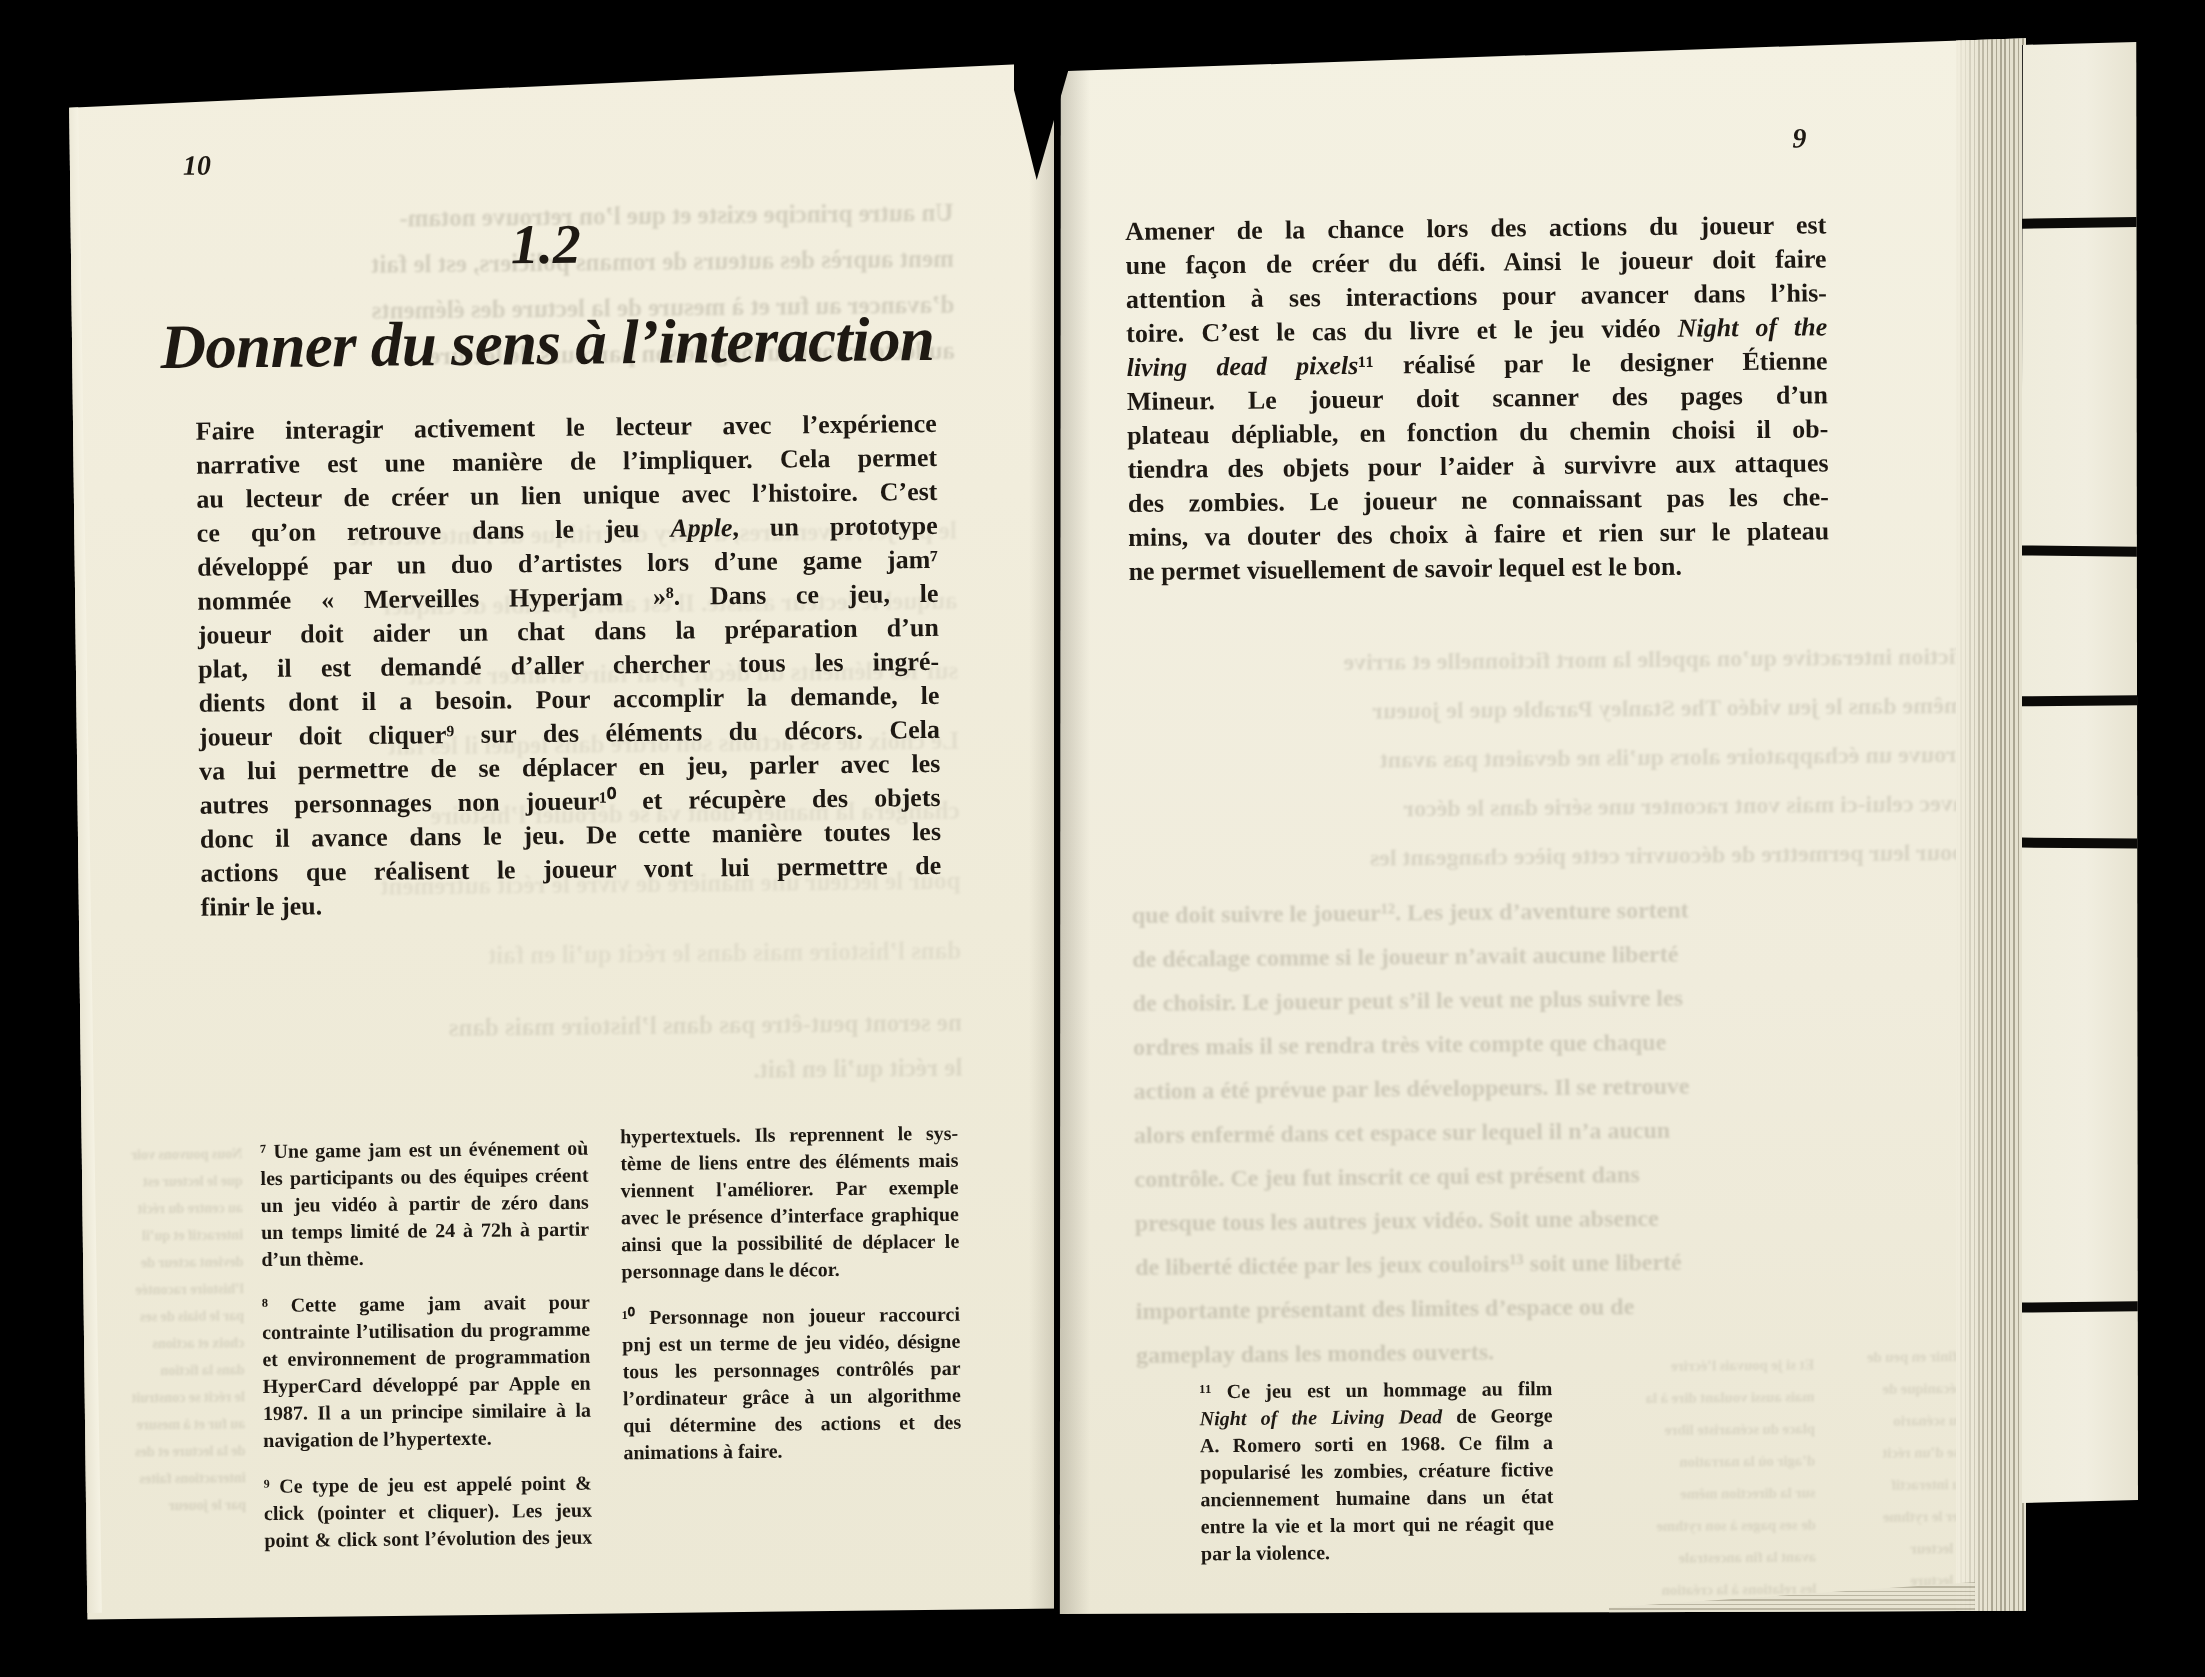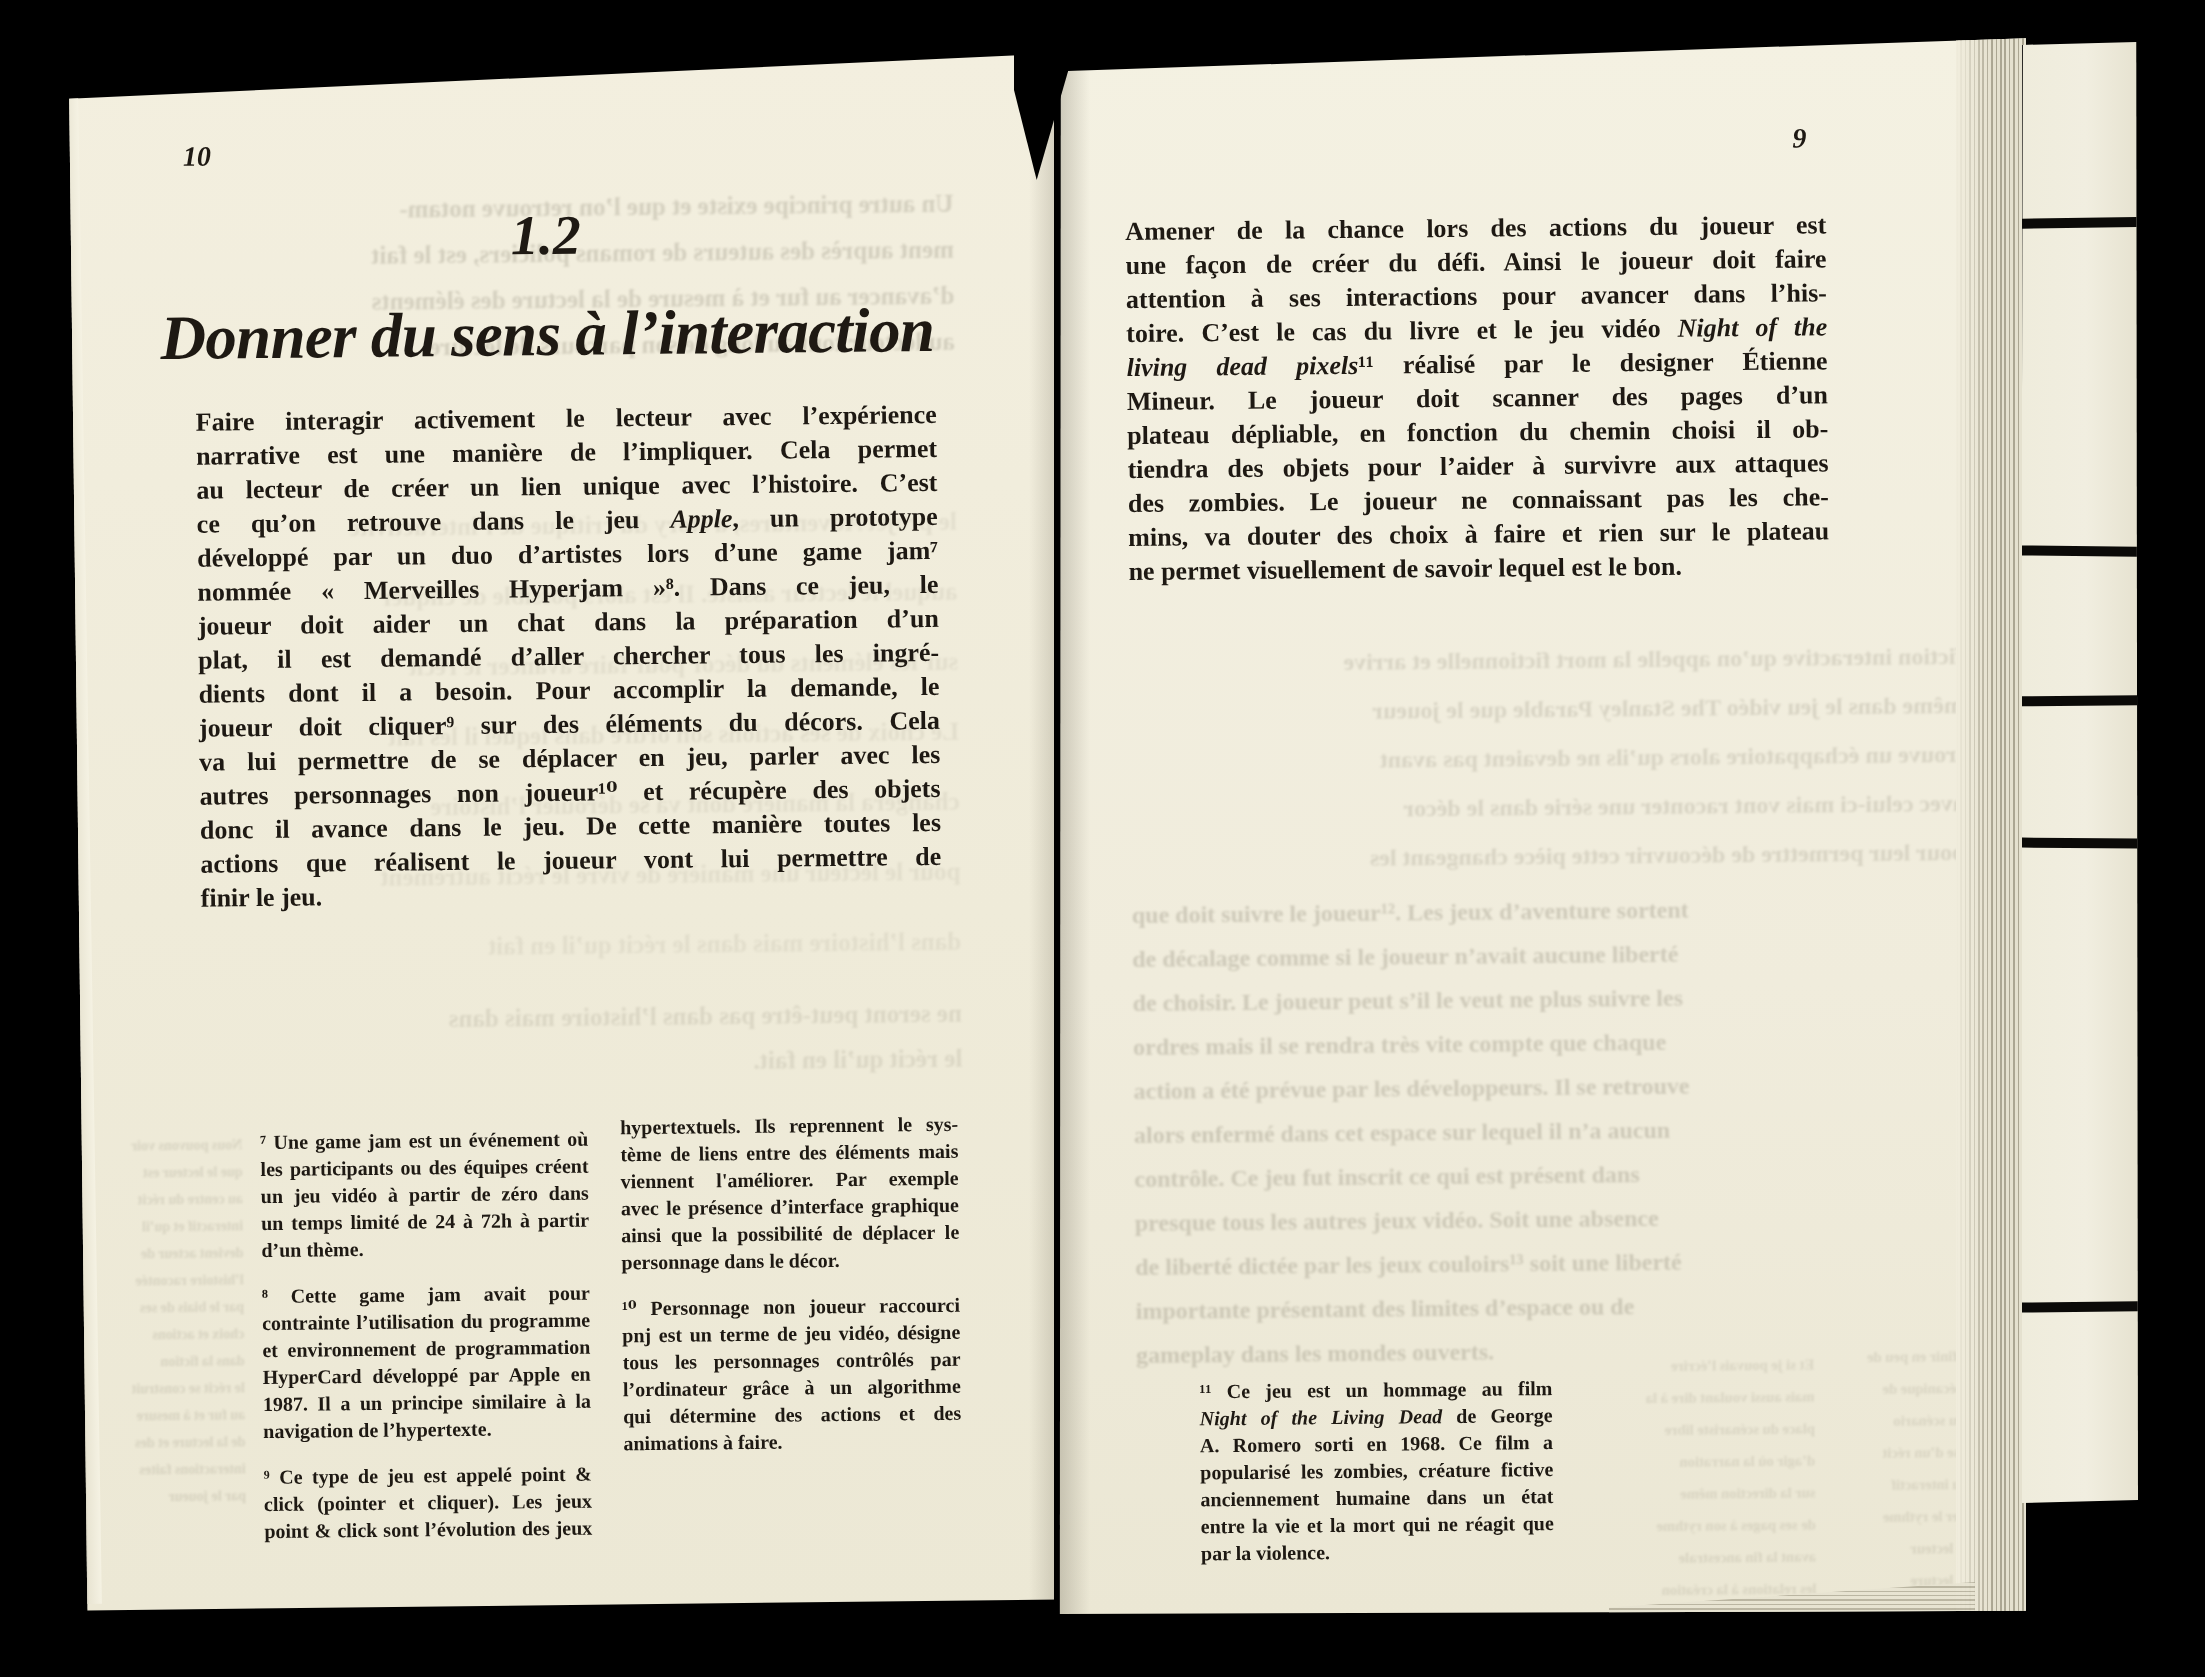--- a/index.html
+++ b/index.html
@@ -4,23 +4,24 @@
 <style>
   html,body{margin:0;padding:0;}
   body{
     width:2205px;height:1678px;position:relative;overflow:hidden;
     background:#000;
     font-family:"Liberation Serif","DejaVu Serif",serif;
   }
   .page{position:absolute;}
   
   .left-page{
-    left:45px;top:52px;width:1009px;height:1560px;
+    left:45px;top:61px;width:1009px;height:1560px;
     background:linear-gradient(180deg,#f3efdf 0%,#efebd9 55%,#ece8d5 100%);
     clip-path:polygon(2.4% 3.0%,100% 0.1%,100% 99.2%,4.2% 99.9%);
+    font-family:Liberation Serif, serif;
   }
   .left-page .edge-sliver{
     position:absolute;left:22px;top:40px;width:23.4px;height:1512px;
     background:linear-gradient(90deg,#8f8b7a 0%,#e9e5d3 45%,#f5f2e3 100%);
     transform:rotate(-0.9deg);
   }
   .left-page::after{
     content:'';position:absolute;right:0;top:0;width:25px;height:100%;
     background:linear-gradient(270deg,rgba(110,104,86,.22),rgba(110,104,86,0));
   }

